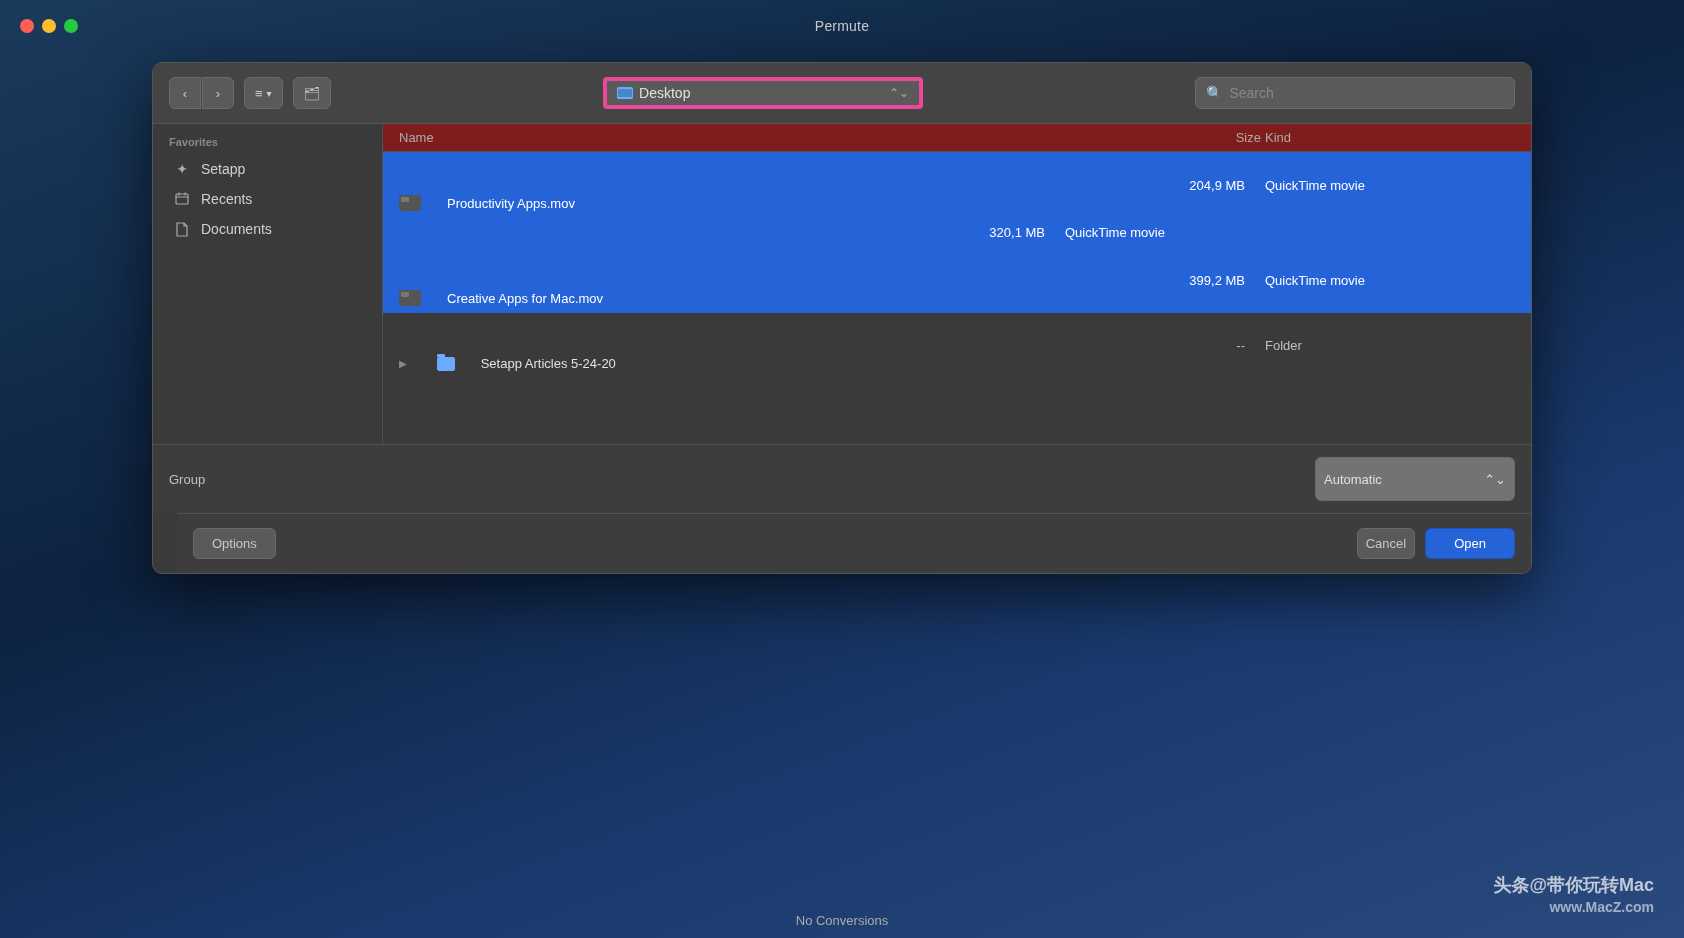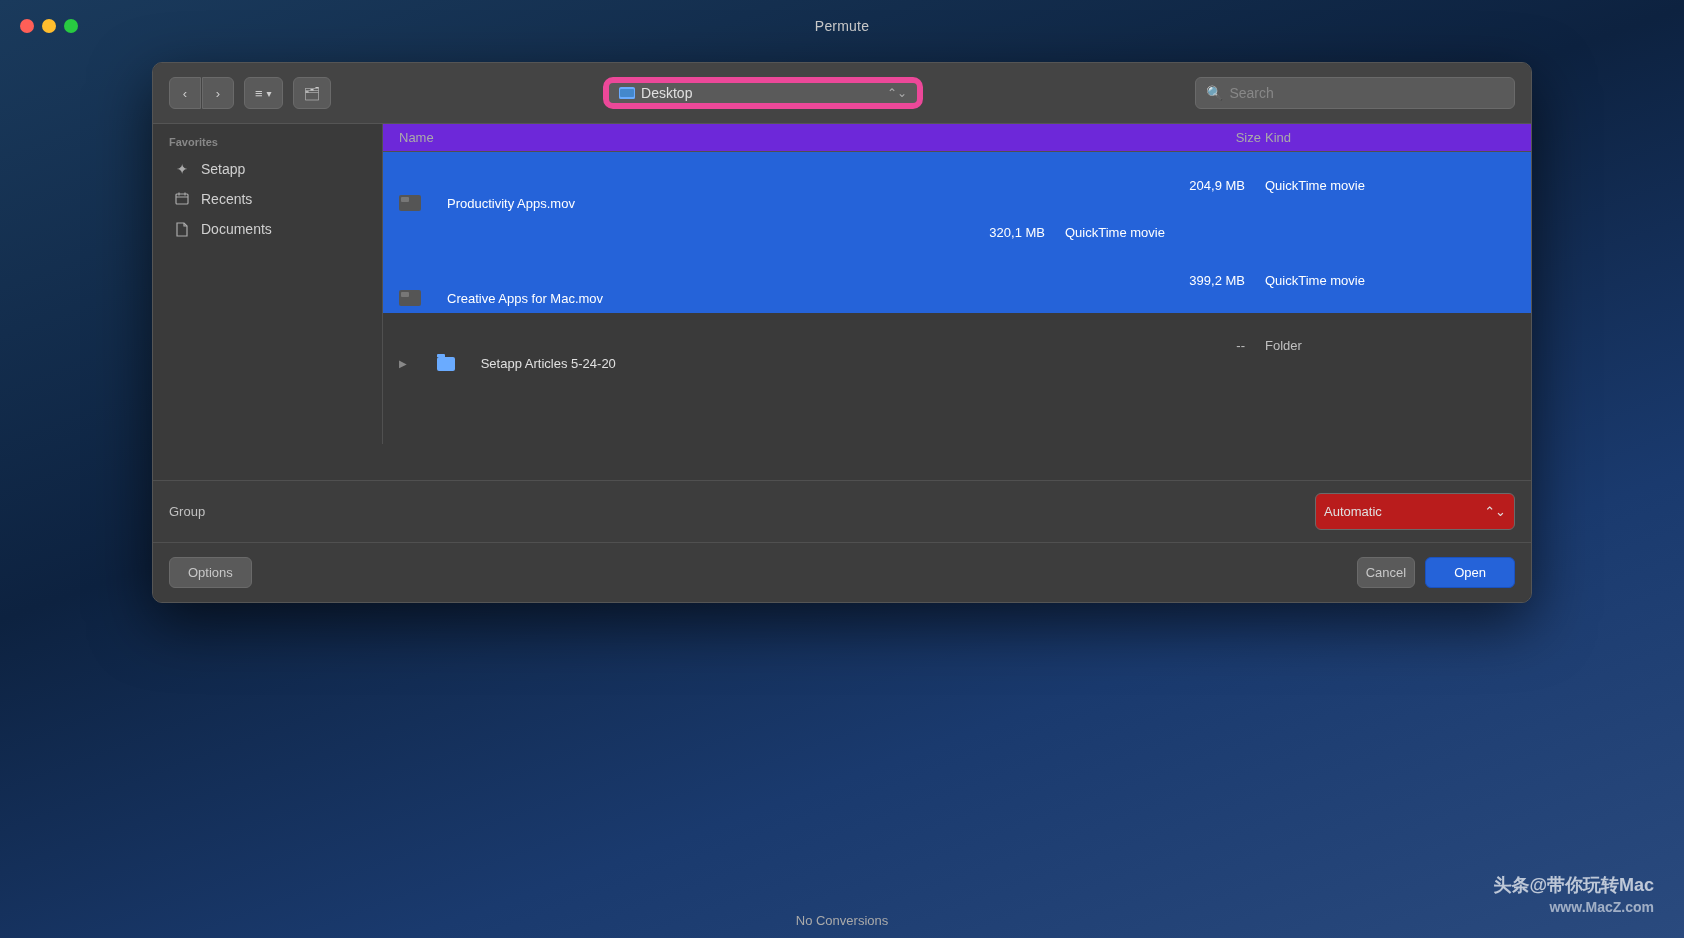--- a/index.html
+++ b/index.html
@@ -100,22 +100,22 @@
     .view-btn {
       display: flex;
       align-items: center;
       gap: 4px;
     }
 
     .location-picker {
       flex: 0 0 auto;
       margin: 0 auto;
       background: #5a5a5a;
-      border: 6px solid #ec4899;
-      border-radius: 10px;
+      border: 4px solid #ec4899;
+      border-radius: 4px;
       height: 32px;
       min-width: 320px;
       display: flex;
       align-items: center;
       justify-content: space-between;
       padding: 0 10px;
       cursor: pointer;
     }
 
     .location-inner {
@@ -215,21 +215,21 @@
 
     
     .file-list-container {
       flex: 1;
       overflow-y: auto;
     }
 
     .file-list-header {
       display: grid;
       grid-template-columns: 1fr 200px 250px;
-      background: #6d28d9;
+      background: #7f1d1d;
       border-bottom: 1px solid #505050;
       padding: 6px 16px;
       position: sticky;
       top: 0;
     }
 
     .col-header {
       color: #aaa;
       font-size: 13px;
       font-weight: 500;
@@ -301,57 +301,57 @@
     }
 
     
     .bottom-bar {
       background: #3d3d3d;
       border-top: 1px solid #505050;
       padding: 12px 16px;
       display: flex;
       align-items: center;
       justify-content: space-between;
-      margin-top: 36px;
     }
 
     .group-section {
       display: flex;
       align-items: center;
       gap: 12px;
     }
 
     .group-label {
       color: #c0c0c0;
       font-size: 13px;
     }
 
     .group-dropdown {
-      background: #b91c1c;
+      background: #737373;
       border: 1px solid #6a6a6a;
       border-radius: 6px;
-      height: 37px;
+      height: 44px;
       min-width: 200px;
       display: flex;
       align-items: center;
       justify-content: space-between;
       padding: 0 8px;
       cursor: pointer;
       color: #e0e0e0;
       font-size: 13px;
     }
 
     
     .action-bar {
       background: #3d3d3d;
       border-top: 1px solid #505050;
       padding: 14px 16px;
       display: flex;
       align-items: center;
       justify-content: space-between;
+      margin-left: 24px;
     }
 
     .options-btn {
       background: #5a5a5a;
       border: 1px solid #6a6a6a;
       border-radius: 6px;
       color: #c8c8c8;
       padding: 7px 18px;
       font-size: 13px;
       cursor: pointer;

